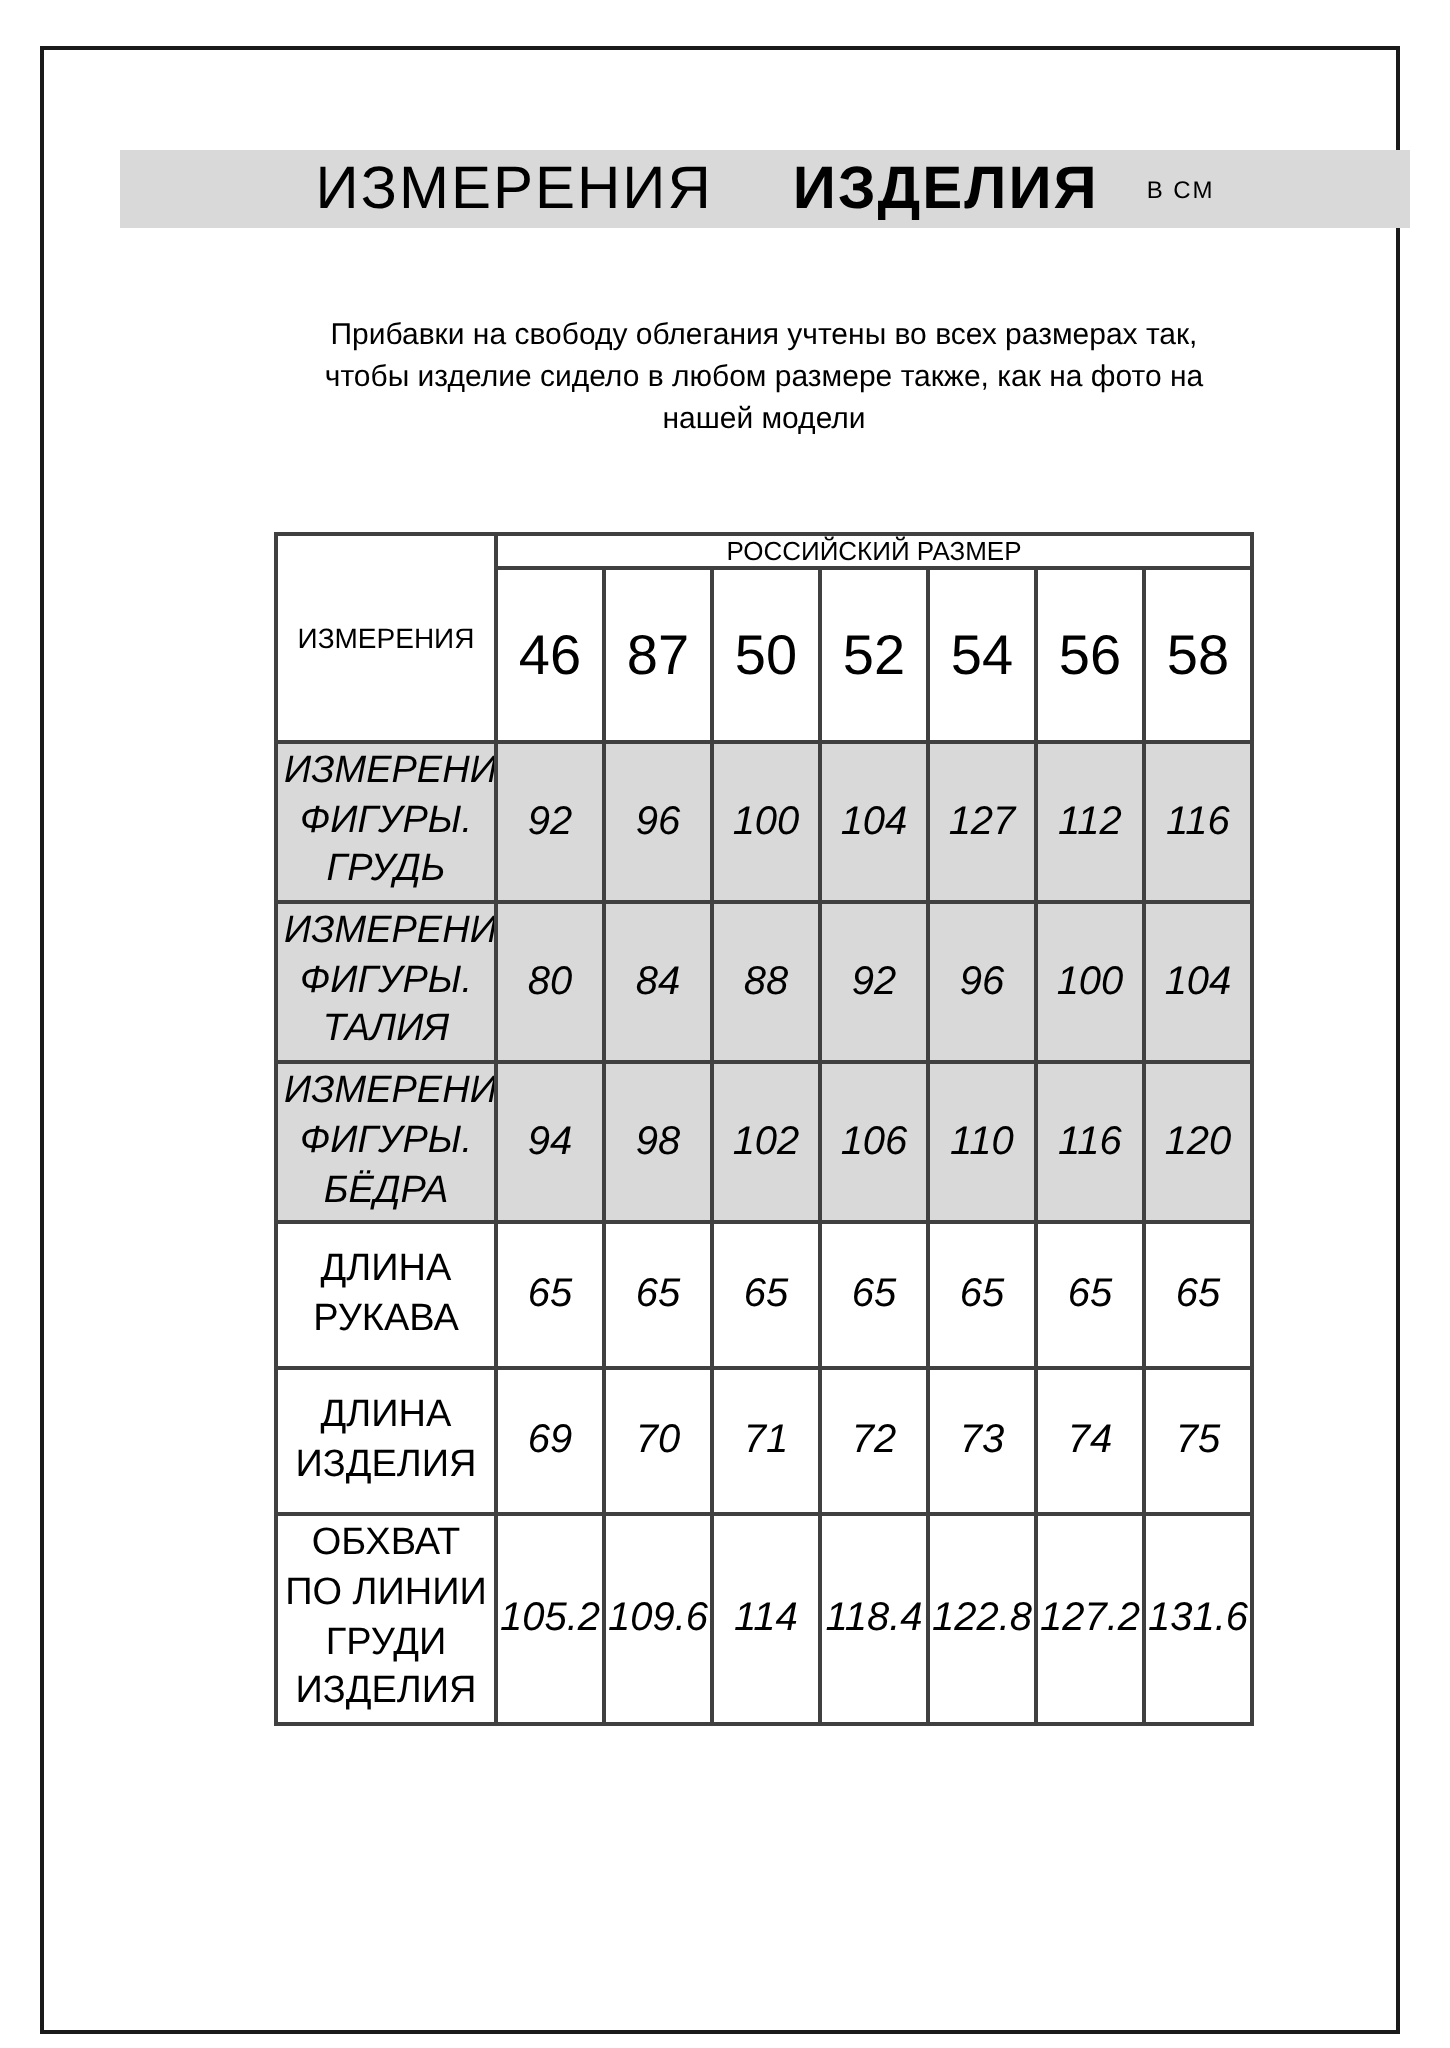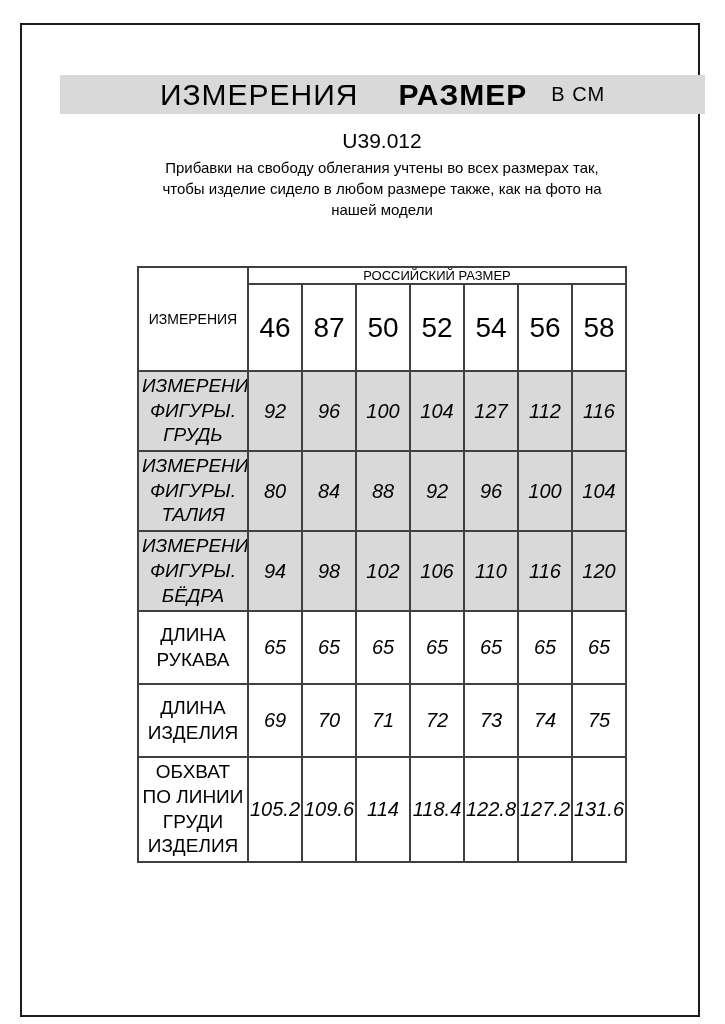--- a/index.html
+++ b/index.html
@@ -22,21 +22,21 @@
     border:2px solid var(--frame);
     background:#ffffff;
   }
   .title-bar{
     position:absolute;left:38px;top:50px;width:645px;height:39px;
     background:var(--gray-bg);
     display:flex;align-items:center;justify-content:center;
   }
   .title-part1{font-size:30px;font-weight:400;letter-spacing:1px;}
   .title-part2{font-size:30px;font-weight:700;letter-spacing:1px;margin-left:40px;}
-  .title-part3{font-size:20px;font-weight:400;margin-left:24px;letter-spacing:1px;}
+  .title-part3{font-size:12px;font-weight:400;margin-left:24px;letter-spacing:1px;}
   .article-code{
     position:absolute;left:20px;top:104px;width:680px;
     text-align:center;font-size:21px;line-height:24px;
   }
   .note{
     position:absolute;left:20px;top:132px;width:680px;
     text-align:center;font-size:15px;line-height:21px;
   }
   table.size-table{
     position:absolute;left:115px;top:241px;width:490px;
@@ -58,25 +58,24 @@
   tr.row-gray .label-cell,tr.row-gray .value-cell{font-style:italic;}
 </style>
 </head>
 <body>
 
 <div class="screen">
   <div class="frame">
 
     <div class="title-bar">
       <span class="title-part1">ИЗМЕРЕНИЯ</span>
-      <span class="title-part2">РАЗМЕР</span>
+      <span class="title-part2">ИЗДЕЛИЯ</span>
       <span class="title-part3">В СМ</span>
     </div>
 
-    <div class="article-code">U39.012</div>
 
     <div class="note">
       <div>Прибавки на свободу облегания учтены во всех размерах так,</div>
       <div>чтобы изделие сидело в любом размере также, как на фото на</div>
       <div>нашей модели</div>
     </div>
 
     <table class="size-table">
       <thead>
         <tr>

